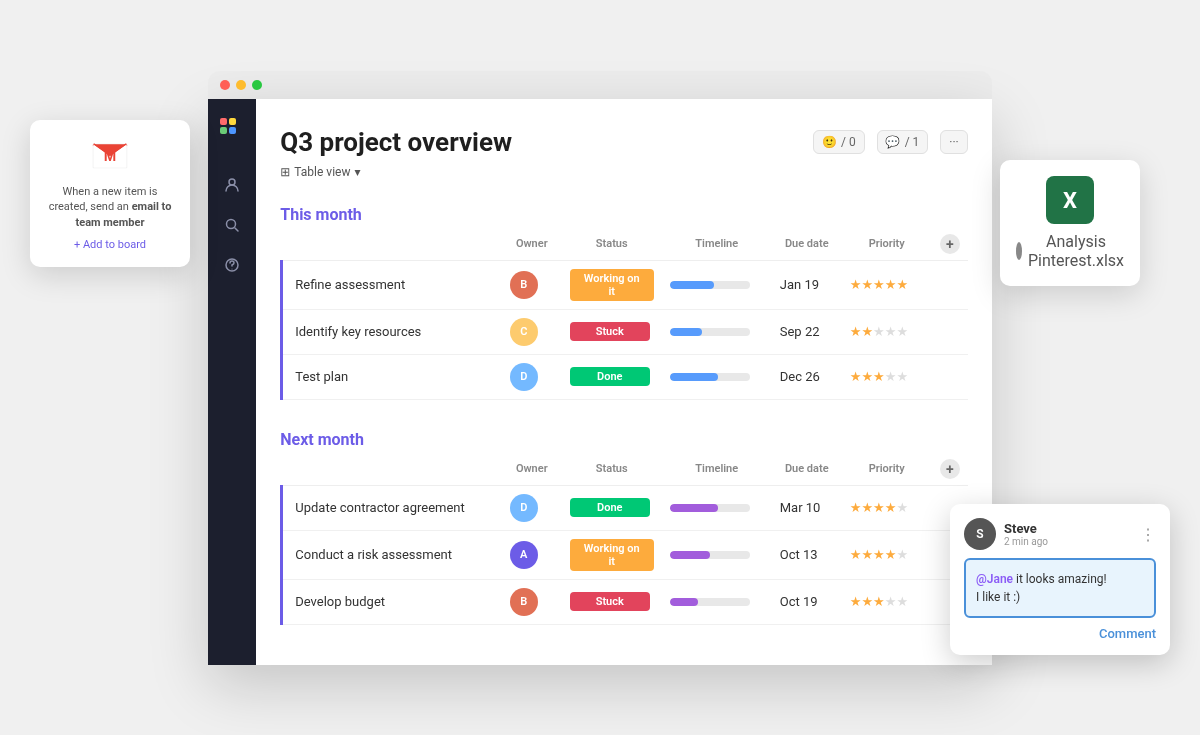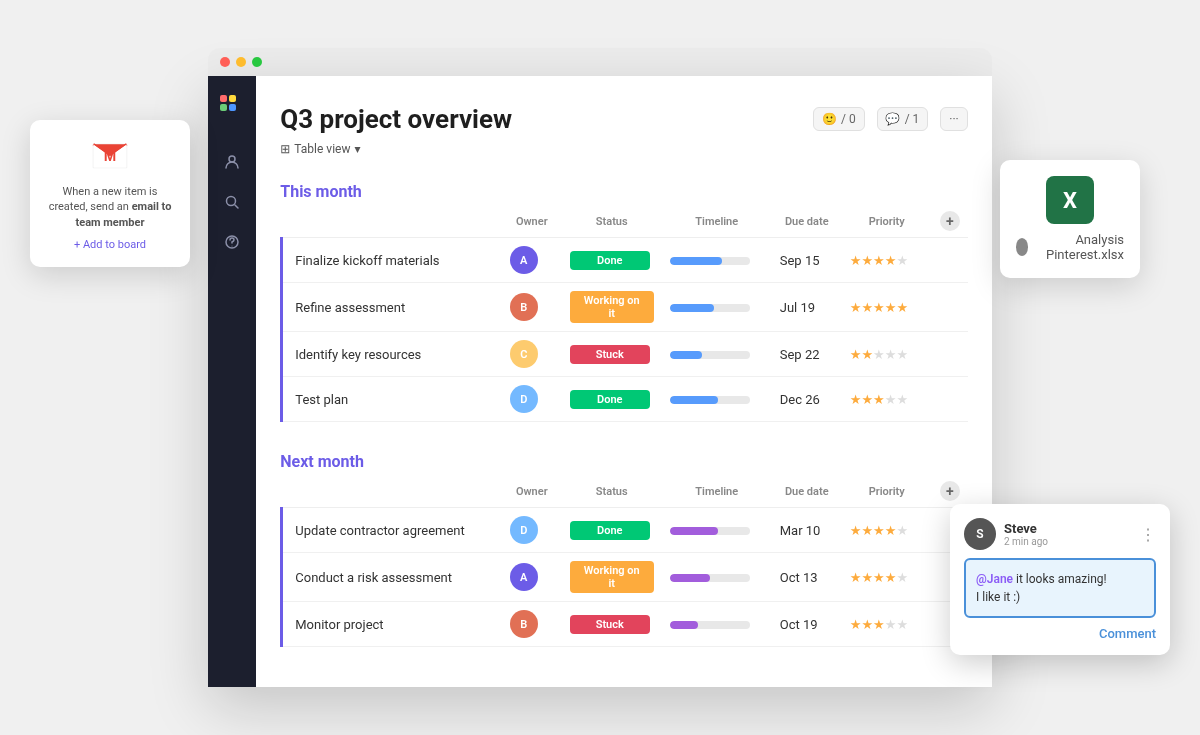--- a/index.html
+++ b/index.html
@@ -281,23 +281,22 @@
       margin: 0 auto 8px;
       display: flex;
       align-items: center;
       justify-content: center;
       color: #fff;
       font-size: 22px;
       font-weight: 700;
     }
 
     .excel-filename {
-      font-size: 13px;
+      font-size: 16px;
       color: #555;
-      text-align: right;
     }
 
     .comment-card {
       position: absolute;
       right: 30px;
       bottom: 80px;
       width: 220px;
       background: #fff;
       border-radius: 10px;
       box-shadow: 0 8px 30px rgba(0,0,0,0.2);
@@ -519,43 +518,30 @@
               <th class="col-status">Status</th>
               <th class="col-timeline">Timeline</th>
               <th class="col-duedate">Due date</th>
               <th class="col-priority">Priority</th>
               <th class="col-add">
                 <div class="add-section-btn">+</div>
               </th>
             </tr>
           </thead>
           <tbody id="this-month-tbody">
-          <tr class="task-row">
-      <td class="task-name-cell">Finalize kickoff materials</td>
-      <td class="col-owner"><div class="avatar" style="background:#6c5ce7;">A</div></td>
-      <td class="col-status"><span class="status-badge status-done">Done</span></td>
-      <td class="col-timeline">
-        <div class="timeline-bar-container">
-          <div class="timeline-bar timeline-blue" style="width:65%;"></div>
-        </div>
-      </td>
-      <td class="col-duedate due-date">Sep 15</td>
-      <td class="col-priority"><span style="color:#fdab3d;">★</span><span style="color:#fdab3d;">★</span><span style="color:#fdab3d;">★</span><span style="color:#fdab3d;">★</span><span style="color:#ddd;">★</span></td>
-      <td class="col-add"></td>
-    </tr>
               <tr class="task-row">
       <td class="task-name-cell">Refine assessment</td>
       <td class="col-owner"><div class="avatar" style="background:#e17055;">B</div></td>
       <td class="col-status"><span class="status-badge status-working">Working on it</span></td>
       <td class="col-timeline">
         <div class="timeline-bar-container">
           <div class="timeline-bar timeline-blue" style="width:55%;"></div>
         </div>
       </td>
-      <td class="col-duedate due-date">Jul 19</td>
+      <td class="col-duedate due-date">Jan 19</td>
       <td class="col-priority"><span style="color:#fdab3d;">★</span><span style="color:#fdab3d;">★</span><span style="color:#fdab3d;">★</span><span style="color:#fdab3d;">★</span><span style="color:#fdab3d;">★</span></td>
       <td class="col-add"></td>
     </tr>
               <tr class="task-row">
       <td class="task-name-cell">Identify key resources</td>
       <td class="col-owner"><div class="avatar" style="background:#fdcb6e;">C</div></td>
       <td class="col-status"><span class="status-badge status-stuck">Stuck</span></td>
       <td class="col-timeline">
         <div class="timeline-bar-container">
           <div class="timeline-bar timeline-blue" style="width:40%;"></div>
@@ -619,21 +605,21 @@
       <td class="col-timeline">
         <div class="timeline-bar-container">
           <div class="timeline-bar timeline-purple" style="width:50%;"></div>
         </div>
       </td>
       <td class="col-duedate due-date">Oct 13</td>
       <td class="col-priority"><span style="color:#fdab3d;">★</span><span style="color:#fdab3d;">★</span><span style="color:#fdab3d;">★</span><span style="color:#fdab3d;">★</span><span style="color:#ddd;">★</span></td>
       <td class="col-add"></td>
     </tr>
               <tr class="task-row">
-      <td class="task-name-cell">Monitor project</td>
+      <td class="task-name-cell">Develop budget</td>
       <td class="col-owner"><div class="avatar" style="background:#e17055;">B</div></td>
       <td class="col-status"><span class="status-badge status-stuck">Stuck</span></td>
       <td class="col-timeline">
         <div class="timeline-bar-container">
           <div class="timeline-bar timeline-purple" style="width:35%;"></div>
         </div>
       </td>
       <td class="col-duedate due-date">Oct 19</td>
       <td class="col-priority"><span style="color:#fdab3d;">★</span><span style="color:#fdab3d;">★</span><span style="color:#fdab3d;">★</span><span style="color:#ddd;">★</span><span style="color:#ddd;">★</span></td>
       <td class="col-add"></td>

